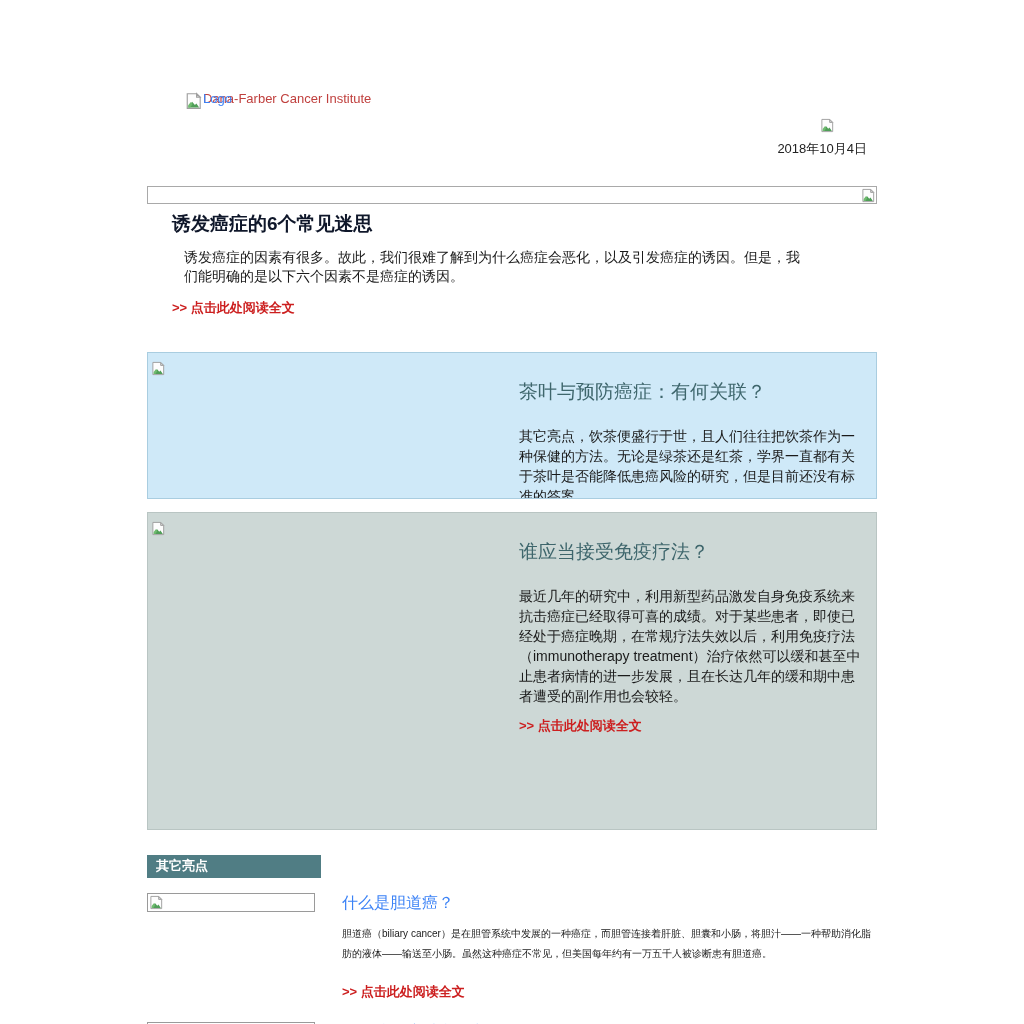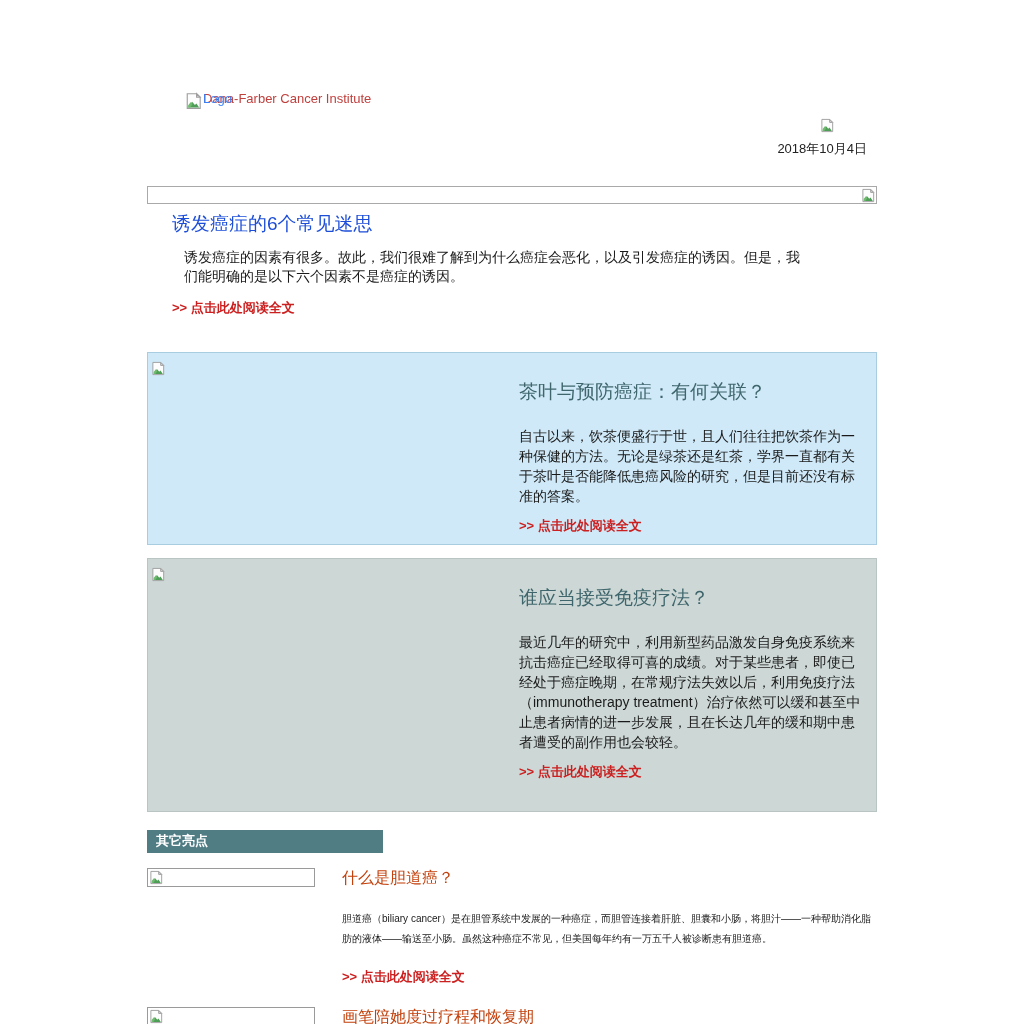--- a/index.html
+++ b/index.html
@@ -19,39 +19,39 @@
   .logo-overlap { position: absolute; left: 0; top: 0; color: #3b82f6; }
   .hdr-icon { position: absolute; right: 42px; top: 34px; width: 15px; height: 15px; }
   .date { position: absolute; right: 10px; top: 56px; font-size: 13px; color: #222; }
 
   
   .banner-box { height: 18px; border: 1px solid #a9a9a9; position: relative; margin-bottom: 7px; background: #fff; }
   .banner-box .bimg { position: absolute; right: 0px; top: 1px; width: 15px; height: 15px; }
 
   
   .article-top { padding: 0 58px 0 25px; }
-  h1 { font-size: 19px; color: #1d4ed8; font-weight: 400; margin: 0 0 11px; }
+  h1 { font-size: 19px; color: #0f172a; font-weight: 700; margin: 0 0 11px; }
   p { margin: 0 12px 12px; font-size: 14px; line-height: 19px; }
   .readmore { display: inline-block; font-size: 13px; font-weight: 700; color: #cc1f1f; text-decoration: none; margin-top: 0; cursor: pointer; }
 
   
-  .feature-box { position: relative; margin-top: 35px; height: 193px; padding: 26px 14px 0 371px; overflow: hidden; }
+  .feature-box { position: relative; margin-top: 35px; height: 147px; padding: 26px 14px 0 371px; overflow: hidden; }
   .feature-box.blue { background: #cfe9f8; border: 1px solid #a9cde0; }
-  .feature-box.gray { background: #cdd8d6; border: 1px solid #b9c5c3; margin-top: 13px; height: 254px; }
+  .feature-box.gray { background: #cdd8d6; border: 1px solid #b9c5c3; margin-top: 13px; height: 318px; }
   .feature-box .bimg { position: absolute; left: 3px; top: 8px; width: 15px; height: 15px; }
   .feature-box h2 { font-size: 19px; color: #3e666c; font-weight: 400; margin: 0 0 21px; }
   .feature-box p { font-size: 14px; line-height: 20px; margin: 0 0 10px; }
 
   
-  .section-banner { margin-top: 18px; width: 236px; background: #507d84; color: #ffffff; font-size: 13px; font-weight: 700; padding: 2px 8px 3px 9px; }
+  .section-banner { margin-top: 25px; width: 174px; background: #507d84; color: #ffffff; font-size: 13px; font-weight: 700; padding: 2px 8px 3px 9px; }
   .hl-item { display: flex; margin-top: 15px; }
   .img-box { width: 168px; height: 19px; border: 1px solid #9a9a9a; flex: none; position: relative; background: #fff; }
   .img-box .bimg { position: absolute; left: 1px; top: 1px; width: 15px; height: 15px; }
   .hl-content { margin-left: 27px; flex: 1; }
-  .hl-content h3 { font-size: 16px; color: #c2410c; font-weight: 400; margin: 0 0 20px; }
+  .hl-content h3 { font-size: 16px; color: #3b82f6; font-weight: 400; margin: 0 0 10px; }
   .hl-content p { margin: 0 0 18px; font-size: 10px; line-height: 20px; }
   .hl-item.second { margin-top: 21px; }
 
   .bimg { display: inline-block; }
   .bimg svg { display: block; width: 100%; height: 100%; }
 </style>
 </head>
 <body>
 
 <div class="page">
@@ -103,21 +103,21 @@
     <span class="bimg">
         <svg viewBox="0 0 16 16" xmlns="http://www.w3.org/2000/svg">
           <path d="M2 1.5 h8.3 l3.2 3.2 V14.5 H2 Z" fill="#fdfdfd" stroke="#9e9e9e" stroke-width="1"></path>
           <path d="M10.3 1.5 l3.2 3.2 h-3.2 Z" fill="#d9d9d9" stroke="#9e9e9e" stroke-width="1"></path>
           <path d="M2.8 13.8 L6.3 8.6 L8.8 11.5 L10.1 10.2 L12.6 13.8 Z" fill="#4f9e57"></path>
           <path d="M2.8 11.8 L5.2 8.9 L6.8 10.6 L4.6 13.8 L2.8 13.8 Z" fill="#6fbb6f"></path>
         </svg>
       </span>
     <div class="feature-content">
       <h2>茶叶与预防癌症：有何关联？</h2>
-      <p>自古以来，饮茶便盛行于世，且人们往往把饮茶作为一种保健的方法。无论是绿茶还是红茶，学界一直都有关于茶叶是否能降低患癌风险的研究，但是目前还没有标准的答案。</p>
+      <p>其它亮点，饮茶便盛行于世，且人们往往把饮茶作为一种保健的方法。无论是绿茶还是红茶，学界一直都有关于茶叶是否能降低患癌风险的研究，但是目前还没有标准的答案。</p>
       <a class="readmore">&gt;&gt; 点击此处阅读全文</a>
     </div>
   </div>
 
   <div class="feature-box gray">
     <span class="bimg">
         <svg viewBox="0 0 16 16" xmlns="http://www.w3.org/2000/svg">
           <path d="M2 1.5 h8.3 l3.2 3.2 V14.5 H2 Z" fill="#fdfdfd" stroke="#9e9e9e" stroke-width="1"></path>
           <path d="M10.3 1.5 l3.2 3.2 h-3.2 Z" fill="#d9d9d9" stroke="#9e9e9e" stroke-width="1"></path>
           <path d="M2.8 13.8 L6.3 8.6 L8.8 11.5 L10.1 10.2 L12.6 13.8 Z" fill="#4f9e57"></path>

